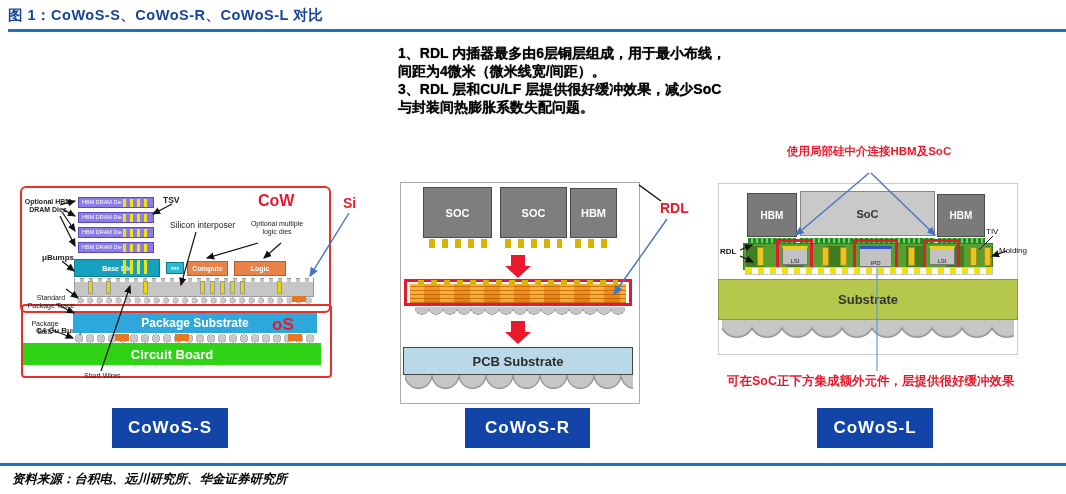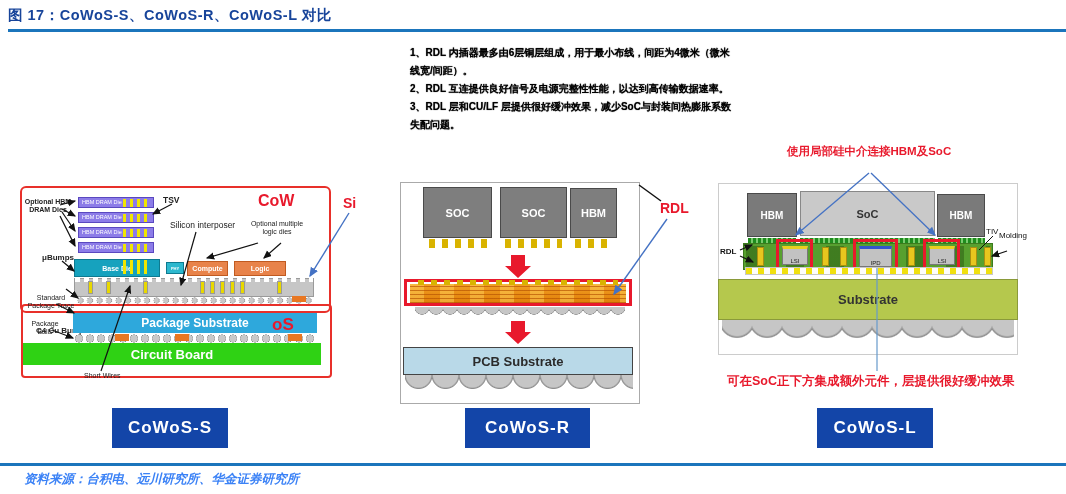--- a/index.html
+++ b/index.html
@@ -2,21 +2,21 @@
 <html><head>
 <meta charset="utf-8">
 <style>
   * { margin:0; padding:0; box-sizing:border-box; }
   body { background:#fff; }
   .page { position:relative; width:1066px; height:494px; background:#fff; overflow:hidden;
           font-family:"Liberation Sans", sans-serif; }
   .abs { position:absolute; }
   .title { left:8px; top:6px; font-size:14.5px; font-weight:bold; color:#17449A; letter-spacing:.5px; }
   .rule { background:#1B75BC; height:3px; }
-  .notes { left:410px; top:44px; width:328px; color:#000; font-size:10px; font-weight:bold;
+  .notes { left:398px; top:44px; width:328px; color:#000; font-size:14px; font-weight:bold;
            line-height:18px; text-shadow:0 0 1px #444; }
   .notes p { margin:0; }
   .lbl { color:#222; white-space:pre-line; line-height:1.15; }
   .redtxt { color:#E8192C; font-weight:bold; }
   .tag { background:#1345A8; color:#fff; font-weight:bold; font-size:17px; display:flex;
          align-items:center; justify-content:center; letter-spacing:1px; }
   .ov { position:absolute; left:0; top:0; pointer-events:none; }
   .chip { display:flex; align-items:center; justify-content:center; font-weight:bold; }
   
   .redbox { border:2px solid #E8302A; border-radius:6px; }
@@ -41,26 +41,25 @@
   .minichip { background:#C2C2C2; border:1px solid #777; color:#222; font-size:6px;
               display:flex; align-items:flex-end; justify-content:center; }
   .tiv { background:#E8C61E; border:1px solid #A88F10; width:7px; height:19px; top:247px; }
   .smalllbl { font-size:8px; color:#111; font-weight:bold; }
 </style>
 </head>
 <body>
 
 <div class="page">
 
-  <div class="abs title">图 17：CoWoS-S、CoWoS-R、CoWoS-L 对比</div>
+  <div class="abs title">图 1：CoWoS-S、CoWoS-R、CoWoS-L 对比</div>
   <div class="abs rule" style="left:8px; top:29px; width:1058px;"></div>
 
   <div class="abs notes">
     <p>1、RDL 内插器最多由6层铜层组成，用于最小布线，间距为4微米（微米线宽/间距）。</p>
-    <p>2、RDL 互连提供良好信号及电源完整性性能，以达到高传输数据速率。</p>
     <p>3、RDL 层和CU/LF 层提供很好缓冲效果，减少SoC与封装间热膨胀系数失配问题。</p>
   </div>
 
   <div class="abs redbox" style="left:20px; top:186px; width:311px; height:127px;"></div>
   <div class="abs redtxt" style="left:258px; top:192px; font-size:16px;">CoW</div>
 
   <div class="abs lbl" style="left:20px; top:198px; width:56px; font-size:7px; font-weight:bold; text-align:center;">Optional HBM
 DRAM Dies</div>
 
   <div class="abs die" style="left:78px; top:197px; width:76px; height:11px;"><span>HBM DRAM Die</span><span class="abs stripes" style="right:2px; top:1px; width:28px; height:8px;"></span></div>
@@ -187,36 +186,36 @@
   <div class="abs minichip" style="left:859px; top:246px; width:33px; height:21px; border-top:3px solid #3355CC;">
       <span>IPD</span>
     </div>
   <div class="abs rframe" style="left:923px; top:239px; width:37px; height:31px;"></div>
   <div class="abs minichip" style="left:929px; top:246px; width:26px; height:19px; border-top:3px solid #E8D020;">
       <span>LSI</span>
     </div>
 
   <div class="abs smalllbl" style="left:720px; top:247px;">RDL</div>
   <div class="abs smalllbl" style="left:986px; top:227px; font-weight:normal;">TIV</div>
-  <div class="abs smalllbl" style="left:999px; top:231px; font-weight:normal;">Molding</div>
+  <div class="abs smalllbl" style="left:999px; top:246px; font-weight:normal;">Molding</div>
 
   <div class="abs ybumps" style="left:745px; top:267px; width:248px; height:8px;"></div>
   <div class="abs chip" style="left:718px; top:279px; width:300px; height:41px; background:#B5C84D; border:1px solid #8A9A3A; color:#333; font-size:13px;">
       <span>Substrate</span>
     </div>
   <div class="abs scallop" style="left:722px; top:320px; width:292px; height:27px; background-image:radial-gradient(circle at 50% 0,#C6C6C6 50%,#8e8e8e 56%,transparent 60%); background-size:30px 27px;"></div>
 
   <div class="abs redtxt" style="left:727px; top:373px; font-size:12.5px;">可在SoC正下方集成额外元件，层提供很好缓冲效果</div>
 
   <div class="abs tag" style="left:112px; top:408px; width:116px; height:40px;">CoWoS-S</div>
   <div class="abs tag" style="left:465px; top:408px; width:125px; height:40px;text-align:right;">CoWoS-R</div>
   <div class="abs tag" style="left:817px; top:408px; width:116px; height:40px;">CoWoS-L</div>
 
   <div class="abs rule" style="left:0; top:463px; width:1066px;"></div>
-  <div class="abs" style="left:24px; top:471px; font-size:12.5px; font-style:italic; font-weight:bold; color:#3b82f6;">资料来源：台积电、远川研究所、华金证券研究所</div>
+  <div class="abs" style="left:12px; top:471px; font-size:12.5px; font-style:italic; font-weight:bold; color:#000000;">资料来源：台积电、远川研究所、华金证券研究所</div>
 
   <svg class="ov" width="1066" height="494" viewBox="0 0 1066 494">
     <defs>
       <marker id="ab" markerWidth="8" markerHeight="8" refX="6" refY="3" orient="auto">
           <path d="M0,0L7,3L0,6Z" fill="#111"></path>
         </marker>
       <marker id="au" markerWidth="8" markerHeight="8" refX="6" refY="3" orient="auto">
           <path d="M0,0L7,3L0,6Z" fill="#4472C4"></path>
         </marker>
     </defs>

